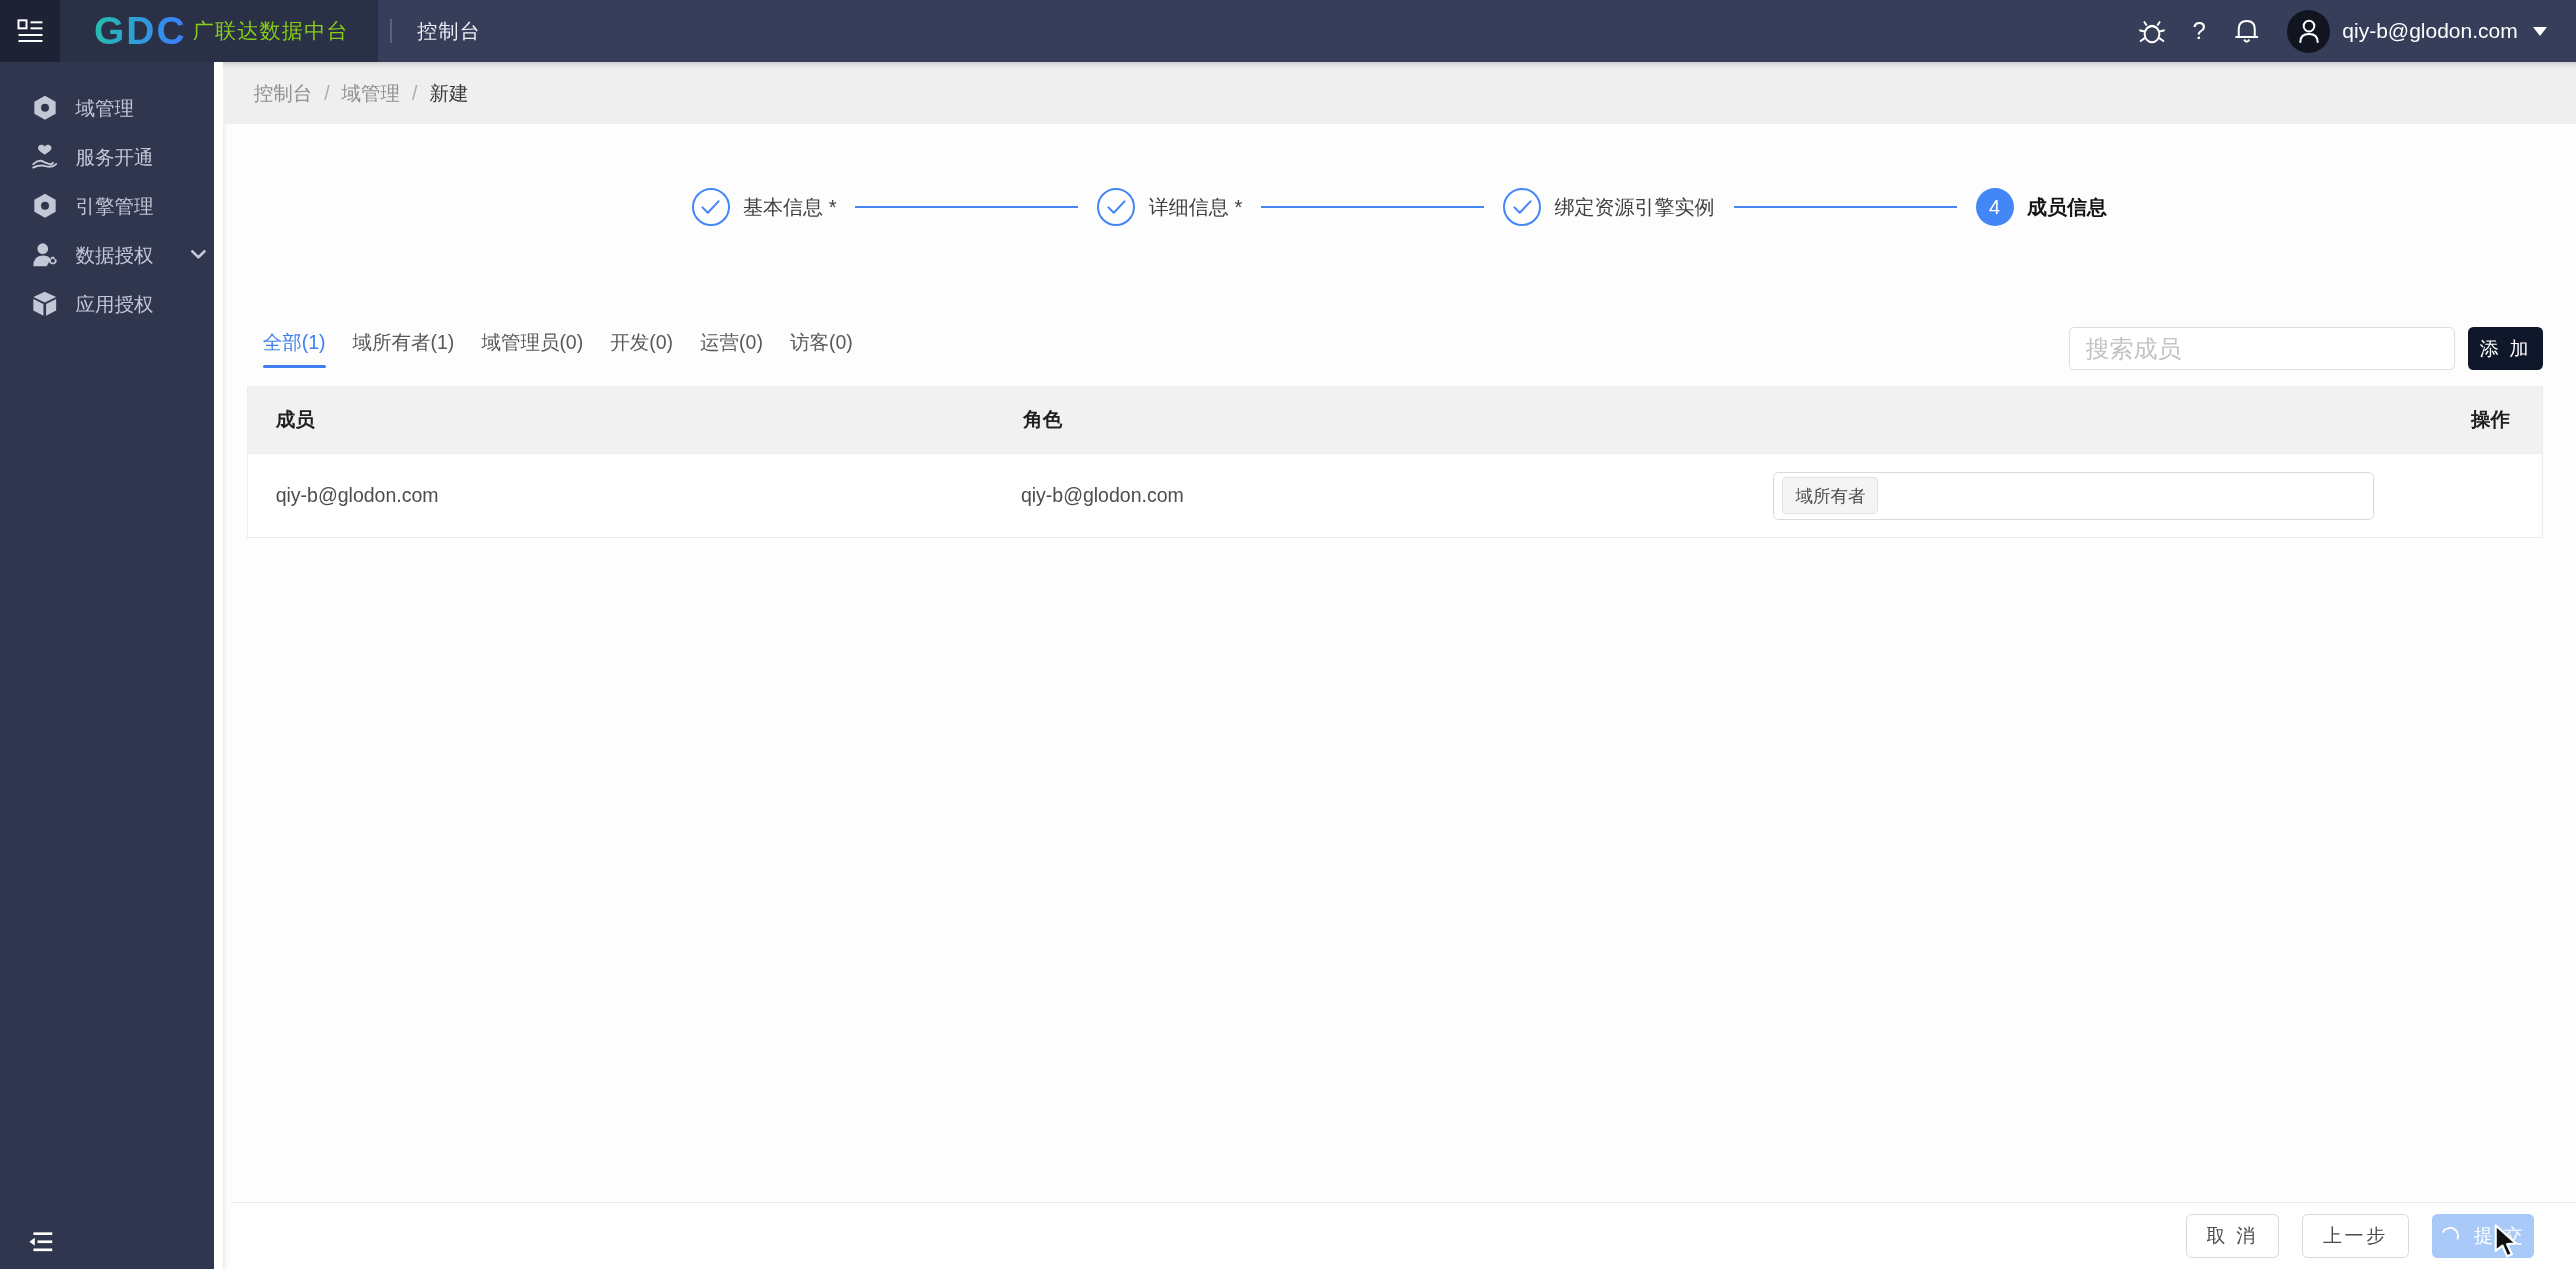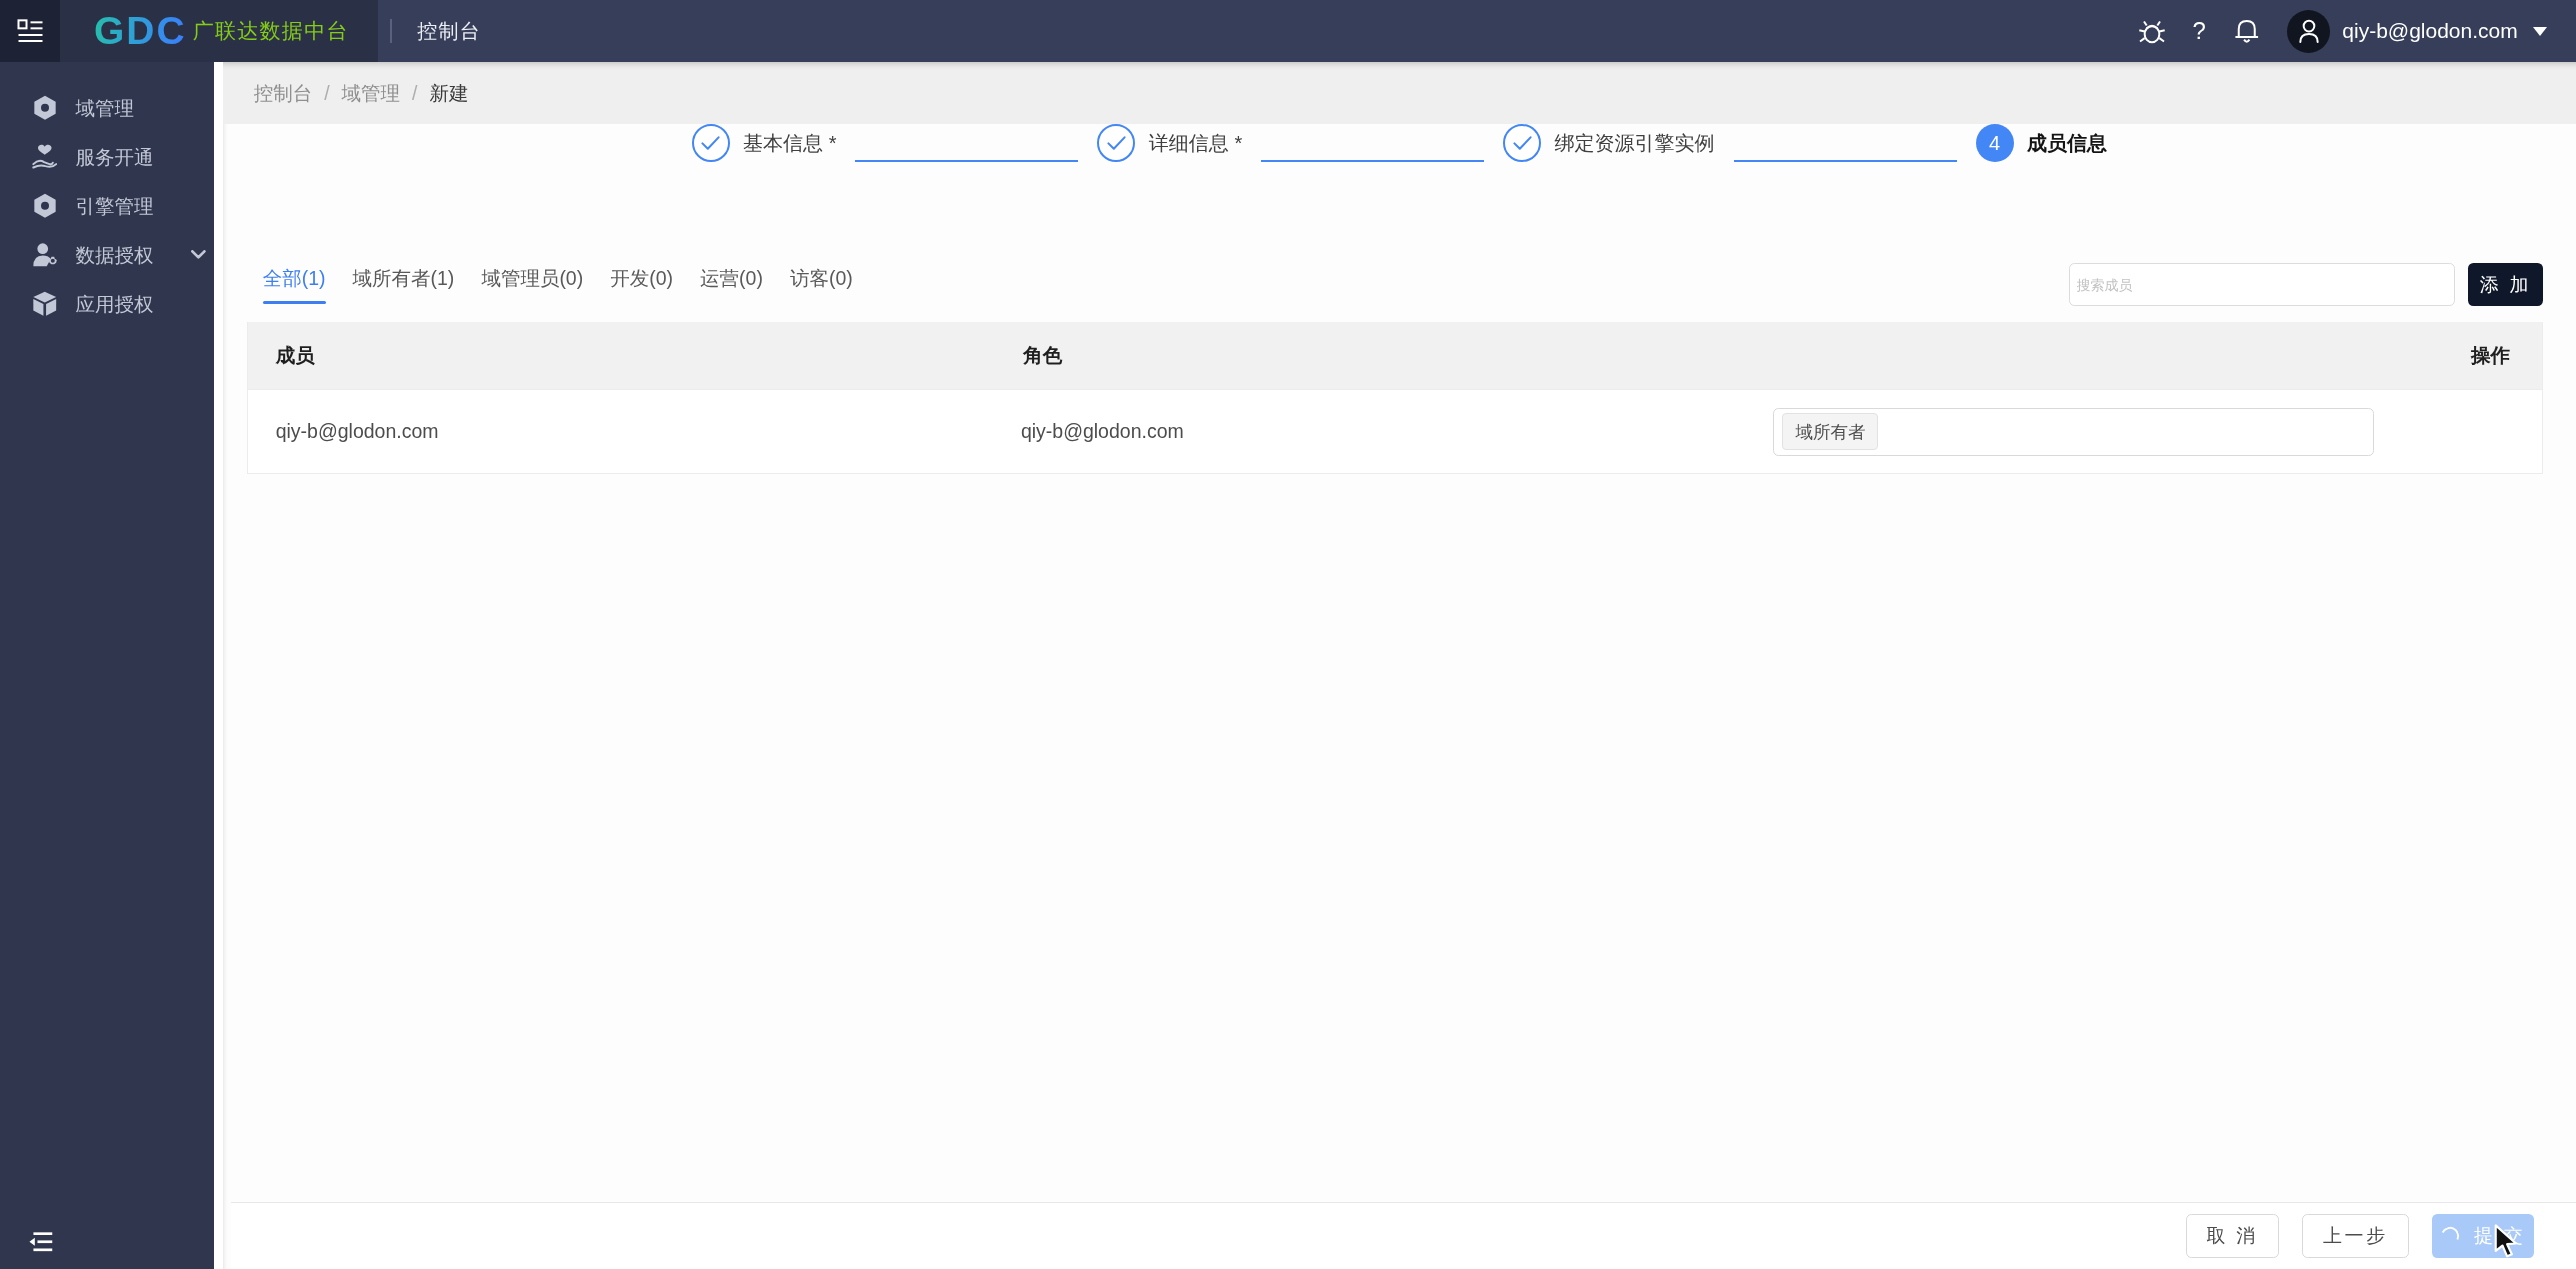--- a/index.html
+++ b/index.html
@@ -43,40 +43,40 @@
   .breadcrumb { margin-left:8.7px; height:62px; background:#efefef;
     display:flex; align-items:center; padding-left:31px; font-size:19.5px;
     box-shadow:inset 0 8px 6.7px -6.7px rgba(0,0,0,.22); }
   .crumb { color:#8f8f8f; cursor:pointer; }
   .crumb-sep { color:#aeaeae; margin:0 12px; }
   .crumb-current { color:#3a3a3a; }
   .page { position:relative; margin-left:8.7px; height:1145px; background:#fdfdfd;
     box-shadow:inset 5.4px 0 5.4px -5.4px rgba(0,0,0,.15); }
 
   
-  .stepper { display:flex; align-items:flex-end; justify-content:center; }
+  .stepper { display:flex; align-items:center; justify-content:center; padding-top:64px; }
   .step { display:flex; align-items:center; }
   .step-circle { width:38px; height:38px; border-radius:50%; flex:0 0 auto;
     display:flex; align-items:center; justify-content:center; }
   .step-circle.done { background:#fff; border:2px solid #4386f5; }
   .step-circle.current { background:#4386f5; color:#fff; font-size:20px; }
   .step-label { margin-left:13.4px; font-size:20px; color:#404040; white-space:nowrap; }
   .step.current .step-label { font-weight:bold; color:#141414; }
   .connector { width:223px; height:2px; background:#4386f5; margin:0 19px; }
 
   
   .tabs-row { margin-top:101px; display:flex; align-items:center;
     padding-left:40px; padding-right:33px; }
   .tab { margin-right:27px; font-size:19.5px; color:#595959; cursor:pointer; text-align:center; }
   .tab .underline { height:3.4px; border-radius:2px; background:transparent; margin-top:8.7px; }
   .tab.active { color:#3d7ff2; }
   .tab.active .underline { background:#3d7ff2; }
   .toolbar-spacer { flex:1; }
   .search-input { width:386px; height:43px; border:1.3px solid #dcdcdc; border-radius:5.4px;
-    font-size:14px; padding:0 7px; color:#444; outline:none; background:#fff;
+    font-size:24px; padding:0 16px; color:#444; outline:none; background:#fff;
     font-family:"Liberation Sans","DejaVu Sans",sans-serif; }
   .search-input::placeholder { color:#c2c2c2; }
   .add-btn { width:75px; height:43px; margin-left:13.4px; background:#0f172a; color:#fff;
     font-size:19px; border:none; border-radius:5.4px; cursor:pointer; letter-spacing:2.7px; }
 
   
   .table { margin:16px 33px 0 24px; border:0.7px solid #ececec; border-top:none; }
   .thead { height:67px; background:#f1f1f1; display:flex; align-items:center;
     font-weight:bold; font-size:19.5px; color:#1f1f1f; }
   .trow { height:84px; background:#fff; display:flex; align-items:center;

